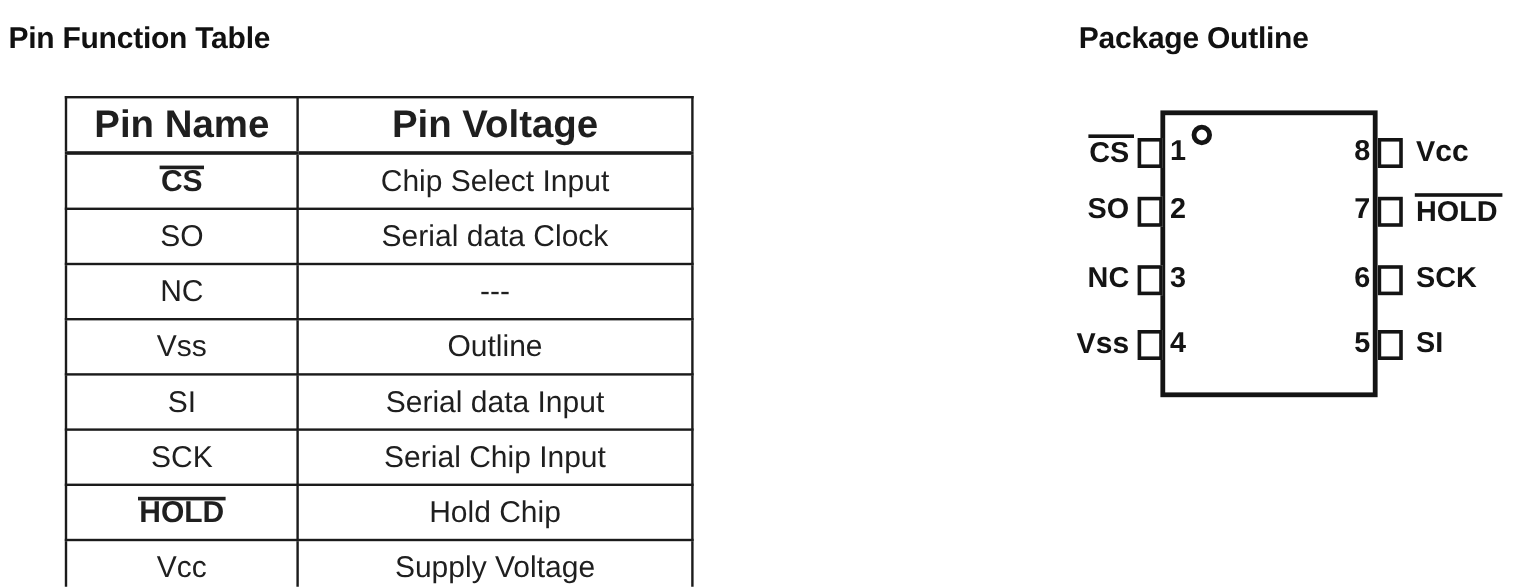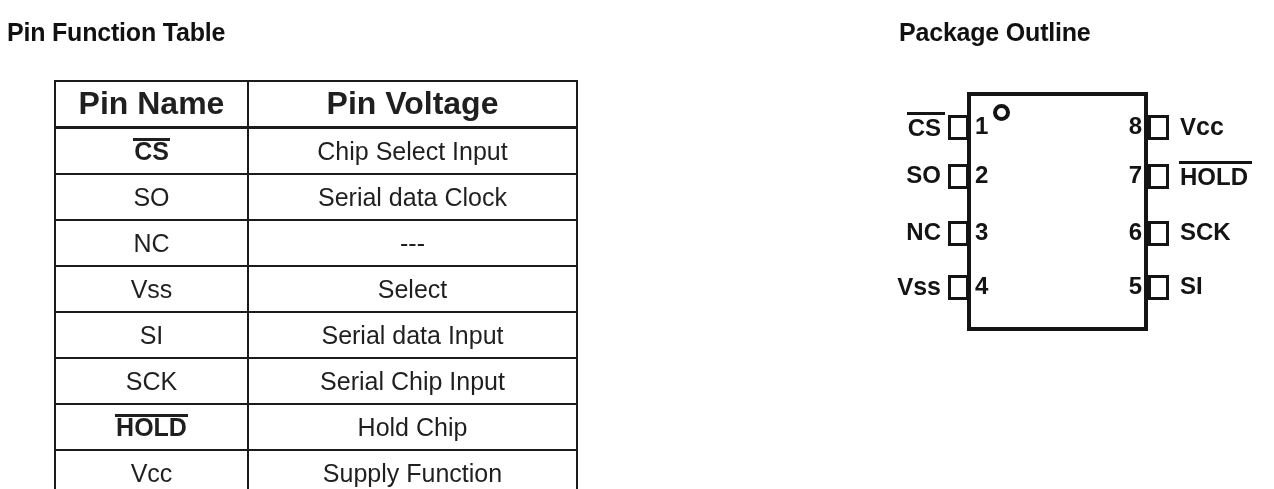--- a/index.html
+++ b/index.html
@@ -180,37 +180,37 @@
         <tr>
           <td><span>SO</span></td>
           <td><span>Serial data Clock</span></td>
         </tr>
         <tr>
           <td><span>NC</span></td>
           <td><span class="dashes">---</span></td>
         </tr>
         <tr>
           <td><span>Vss</span></td>
-          <td><span>Select</span></td>
+          <td><span>Outline</span></td>
         </tr>
         <tr>
           <td><span>SI</span></td>
           <td><span>Serial data Input</span></td>
         </tr>
         <tr>
           <td><span>SCK</span></td>
           <td><span>Serial Chip Input</span></td>
         </tr>
         <tr>
           <td><span class="ovl">HOLD</span></td>
           <td><span>Hold Chip</span></td>
         </tr>
         <tr>
           <td><span>Vcc</span></td>
-          <td><span>Supply Function</span></td>
+          <td><span>Supply Voltage</span></td>
         </tr>
       </tbody>
   </table>
 </div>
 
 <div class="section-title" id="title-package">Package Outline</div>
 
 <div id="package-outline">
   <div id="chip-body"></div>
   <div id="pin1-dot"></div>

